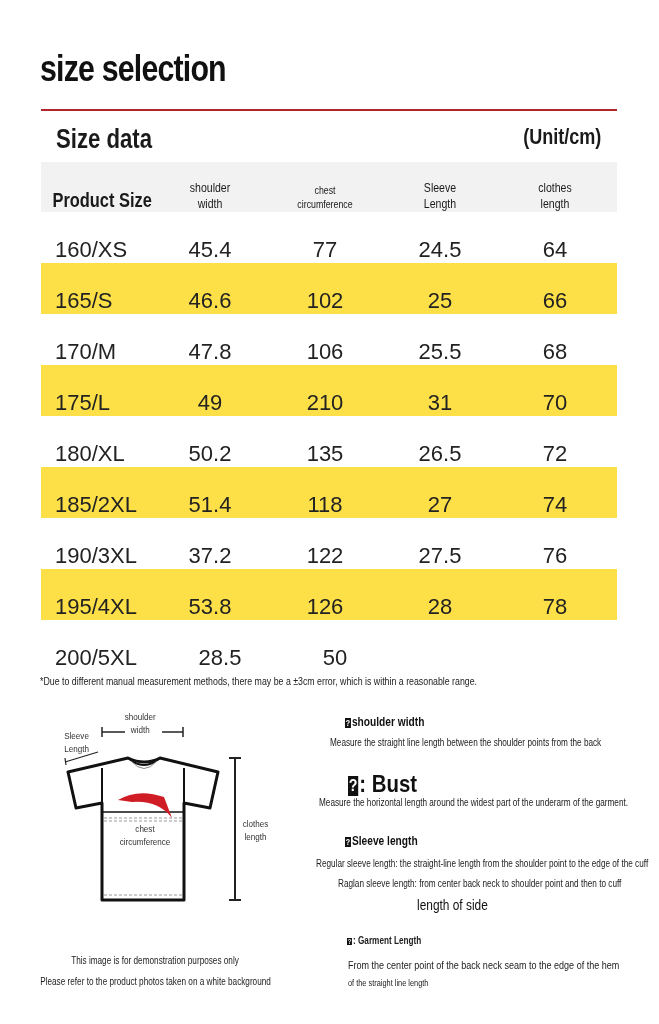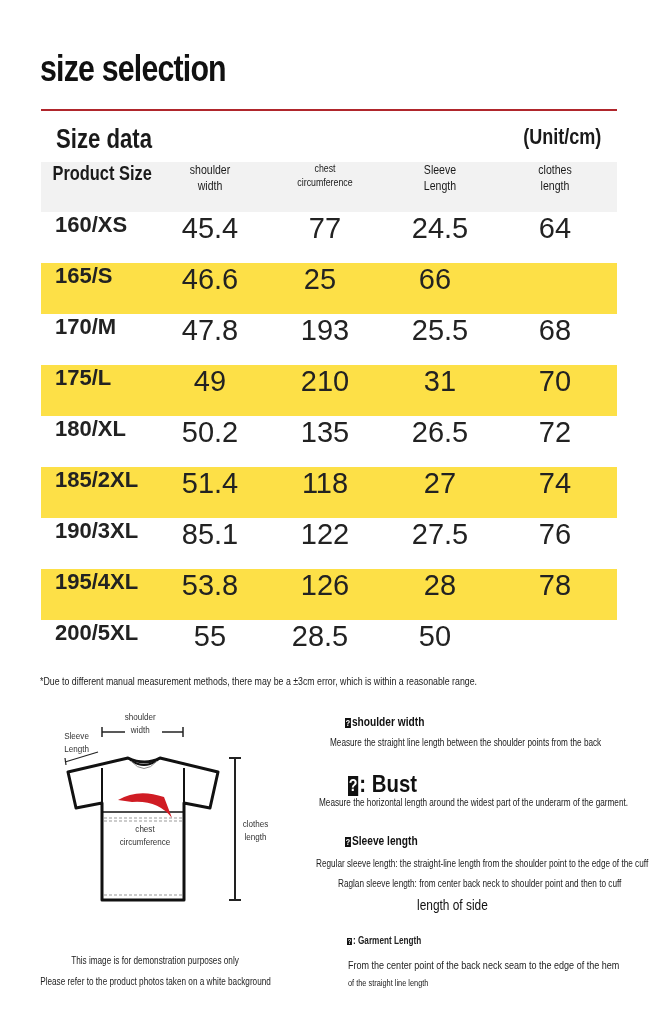--- a/index.html
+++ b/index.html
@@ -5,33 +5,33 @@
     html, body { margin: 0; padding: 0; background: #ffffff; }
     body { width: 659px; height: 1024px; position: relative; overflow: hidden; font-family: "Liberation Sans", sans-serif; color: #1a1a1a; }
 
     .page-title { position: absolute; left: 40px; top: 48px; font-size: 37px; font-weight: bold; letter-spacing: -1px; transform: scaleX(0.82); transform-origin: left top; color: #111; }
     .rule { position: absolute; left: 41px; top: 109px; width: 576px; height: 2px; background: #b0262c; }
 
     .section-title { position: absolute; left: 56px; top: 124px; font-size: 27px; font-weight: bold; transform: scaleX(0.82); transform-origin: left top; color: #1a1a1a; }
     .unit { position: absolute; right: 58px; top: 124px; font-size: 22px; font-weight: bold; transform: scaleX(0.82); transform-origin: right top; color: #1a1a1a; }
 
     .table { position: absolute; left: 41px; top: 162px; width: 576px; }
-    .row { display: flex; align-items: flex-start; height: 51px; }
+    .row { display: flex; align-items: flex-end; height: 51px; }
     .row.head { height: 50px; background: #f2f2f2; }
     .row.shaded { background: #fde047; }
     .cell { text-align: center; }
-    .c0 { width: 110px; padding-left: 14px; text-align: left; font-weight: bold; }
+    .c0 { width: 110px; padding-left: 14px; text-align: left; }
     .c1 { width: 110px; margin-left: -10px; }
     .c2 { width: 120px; }
     .c3 { width: 110px; }
     .c4 { width: 120px; }
     .head .c0 { font-size: 20px; font-weight: bold; transform: scaleX(0.82); transform-origin: left center; white-space: nowrap; }
     .head .hcell { font-size: 12px; line-height: 16px; transform: scaleX(0.88); }
     .head .hcell.small { font-size: 10px; line-height: 14px; }
-    .body-cell { font-size: 29px; color: #222; }
+    .body-cell { font-size: 22px; color: #222; }
     .body-cell.c0 { font-size: 22px; }
 
     .note { position: absolute; left: 40px; top: 675px; font-size: 11px; transform: scaleX(0.8); transform-origin: left top; white-space: nowrap; color: #222; }
 
     .diagram { position: absolute; left: 40px; top: 700px; width: 250px; height: 215px; }
     .lbl { position: absolute; font-size: 9.5px; color: #333; text-align: center; line-height: 13px; transform: scaleX(0.85); }
 
     .desc { position: absolute; font-size: 10px; white-space: nowrap; color: #222; transform: scaleX(0.82); transform-origin: left top; }
     .desc.bold { font-weight: bold; }
     .h-small { position: absolute; font-size: 12px; font-weight: bold; white-space: nowrap; transform: scaleX(0.85); transform-origin: left top; color: #111; }
@@ -73,27 +73,28 @@
   <div class="row">
     <div class="cell c0 body-cell">160/XS</div>
     <div class="cell c1 body-cell">45.4</div>
     <div class="cell c2 body-cell">77</div>
     <div class="cell c3 body-cell">24.5</div>
     <div class="cell c4 body-cell">64</div>
   </div>
   <div class="row shaded">
     <div class="cell c0 body-cell">165/S</div>
     <div class="cell c1 body-cell">46.6</div>
+    <div class="cell c2 body-cell">102</div>
     <div class="cell c3 body-cell">25</div>
     <div class="cell c4 body-cell">66</div>
   </div>
   <div class="row">
     <div class="cell c0 body-cell">170/M</div>
     <div class="cell c1 body-cell">47.8</div>
-    <div class="cell c2 body-cell">193</div>
+    <div class="cell c2 body-cell">106</div>
     <div class="cell c3 body-cell">25.5</div>
     <div class="cell c4 body-cell">68</div>
   </div>
   <div class="row shaded">
     <div class="cell c0 body-cell">175/L</div>
     <div class="cell c1 body-cell">49</div>
     <div class="cell c2 body-cell">210</div>
     <div class="cell c3 body-cell">31</div>
     <div class="cell c4 body-cell">70</div>
   </div>
@@ -106,35 +107,34 @@
   </div>
   <div class="row shaded">
     <div class="cell c0 body-cell">185/2XL</div>
     <div class="cell c1 body-cell">51.4</div>
     <div class="cell c2 body-cell">118</div>
     <div class="cell c3 body-cell">27</div>
     <div class="cell c4 body-cell">74</div>
   </div>
   <div class="row">
     <div class="cell c0 body-cell">190/3XL</div>
-    <div class="cell c1 body-cell">85.1</div>
+    <div class="cell c1 body-cell">37.2</div>
     <div class="cell c2 body-cell">122</div>
     <div class="cell c3 body-cell">27.5</div>
     <div class="cell c4 body-cell">76</div>
   </div>
   <div class="row shaded">
     <div class="cell c0 body-cell">195/4XL</div>
     <div class="cell c1 body-cell">53.8</div>
     <div class="cell c2 body-cell">126</div>
     <div class="cell c3 body-cell">28</div>
     <div class="cell c4 body-cell">78</div>
   </div>
   <div class="row">
     <div class="cell c0 body-cell">200/5XL</div>
-    <div class="cell c1 body-cell">55</div>
     <div class="cell c3 body-cell">28.5</div>
     <div class="cell c4 body-cell">50</div>
   </div>
 </div>
 
 <div class="note">*Due to different manual measurement methods, there may be a ±3cm error, which is within a reasonable range.</div>
 
 <div class="diagram">
   <svg width="250" height="215" viewBox="0 0 250 215" style="position:absolute;left:0;top:0;">
 

